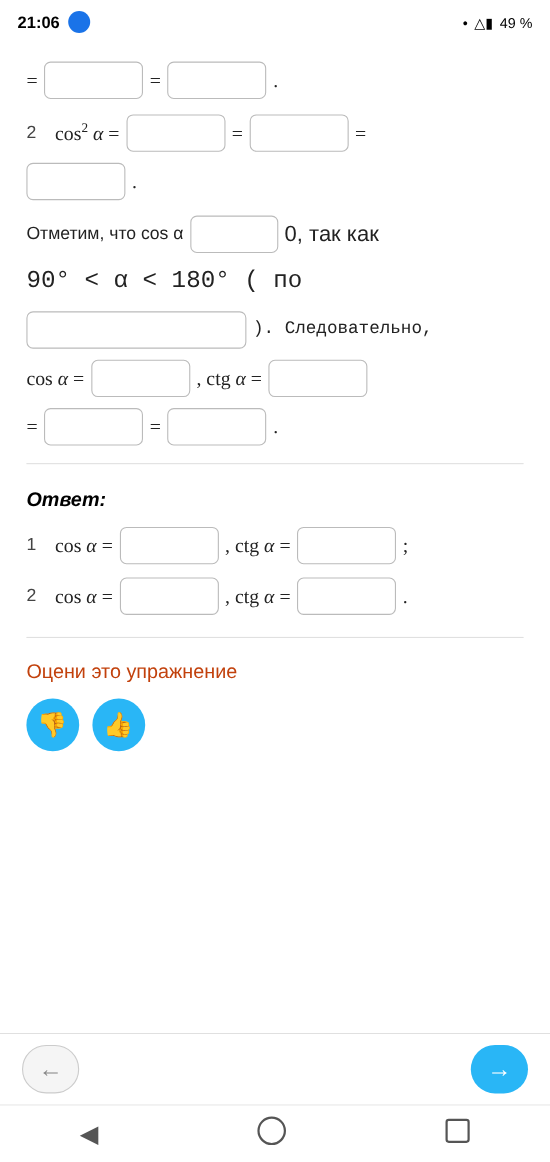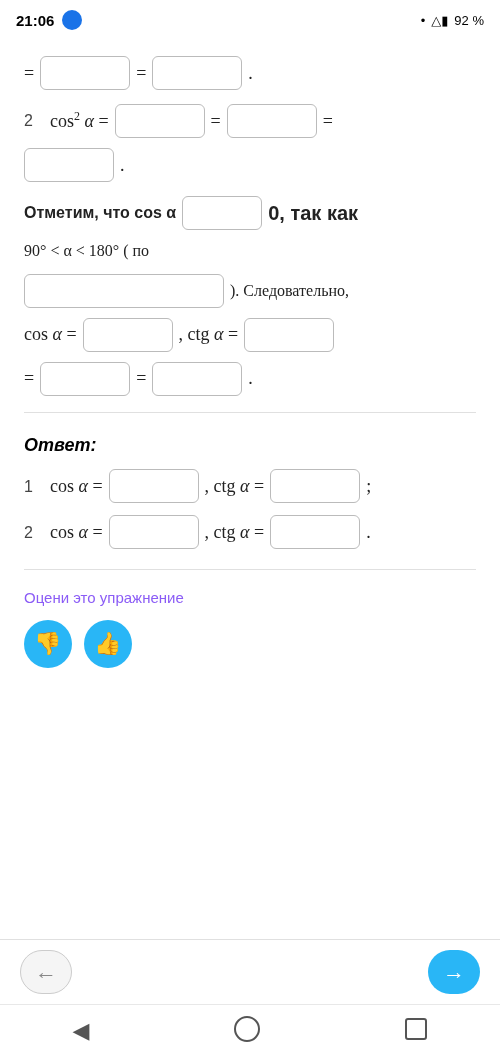--- a/index.html
+++ b/index.html
@@ -130,22 +130,22 @@
       background: #e0e0e0;
       margin: 16px 0;
     }
 
     
     .rating-section {
       margin: 16px 0;
     }
     .rating-label {
       font-family: Arial, sans-serif;
-      font-size: 15px;
-      color: #8b5cf6;
+      font-size: 18px;
+      color: #c2410c;
       margin-bottom: 10px;
     }
     .rating-buttons {
       display: flex;
       gap: 12px;
     }
     .thumb-btn {
       width: 48px;
       height: 48px;
       border-radius: 50%;
@@ -233,21 +233,21 @@
 <body>
 
 <div class="status-bar">
   <div class="status-left">
     <span>21:06</span>
     <span class="shazam-icon"></span>
   </div>
   <div class="status-right">
     <span>•</span>
     <span>△▮</span>
-    <span>92 %</span>
+    <span>49 %</span>
   </div>
 </div>
 
 <div class="content">
 
   <div class="row">
     <span class="math">=</span>
     <span class="input-box"></span>
     <span class="math">=</span>
     <span class="input-box"></span>
@@ -260,33 +260,33 @@
     <span class="input-box"></span>
     <span class="math">=</span>
     <span class="input-box"></span>
     <span class="math">=</span>
   </div>
   <div class="row" style="margin-top:0;">
     <span class="input-box"></span>
     <span class="math">.</span>
   </div>
 
-  <div class="para-text" style="margin-top:14px;font-weight:bold;">
+  <div class="para-text" style="margin-top:14px;">
     <span style="font-family:Arial,sans-serif;font-size:16px;">Отметим, что cos α</span>
     <span class="input-box-sm"></span>
     <span style="font-family:Arial,sans-serif;font-size:20px;">0, так как</span>
   </div>
 
   <div class="para-text">
-    <span style="font-family:Liberation Serif, serif;font-size:16px;">90° &lt; α &lt; 180° ( по</span>
+    <span style="font-family:Liberation Mono, monospace;font-size:22px;">90° &lt; α &lt; 180° ( по</span>
   </div>
 
   <div class="row">
     <span class="input-box-lg"></span>
-    <span style="font-family:Liberation Serif, serif;font-size:16px;">). Следовательно,</span>
+    <span style="font-family:Liberation Mono, monospace;font-size:16px;">). Следовательно,</span>
   </div>
 
   <div class="row" style="margin-top:10px;">
     <span class="math">cos <i>α</i> =</span>
     <span class="input-box"></span>
     <span class="math">, ctg <i>α</i> =</span>
     <span class="input-box"></span>
   </div>
 
   <div class="row">

